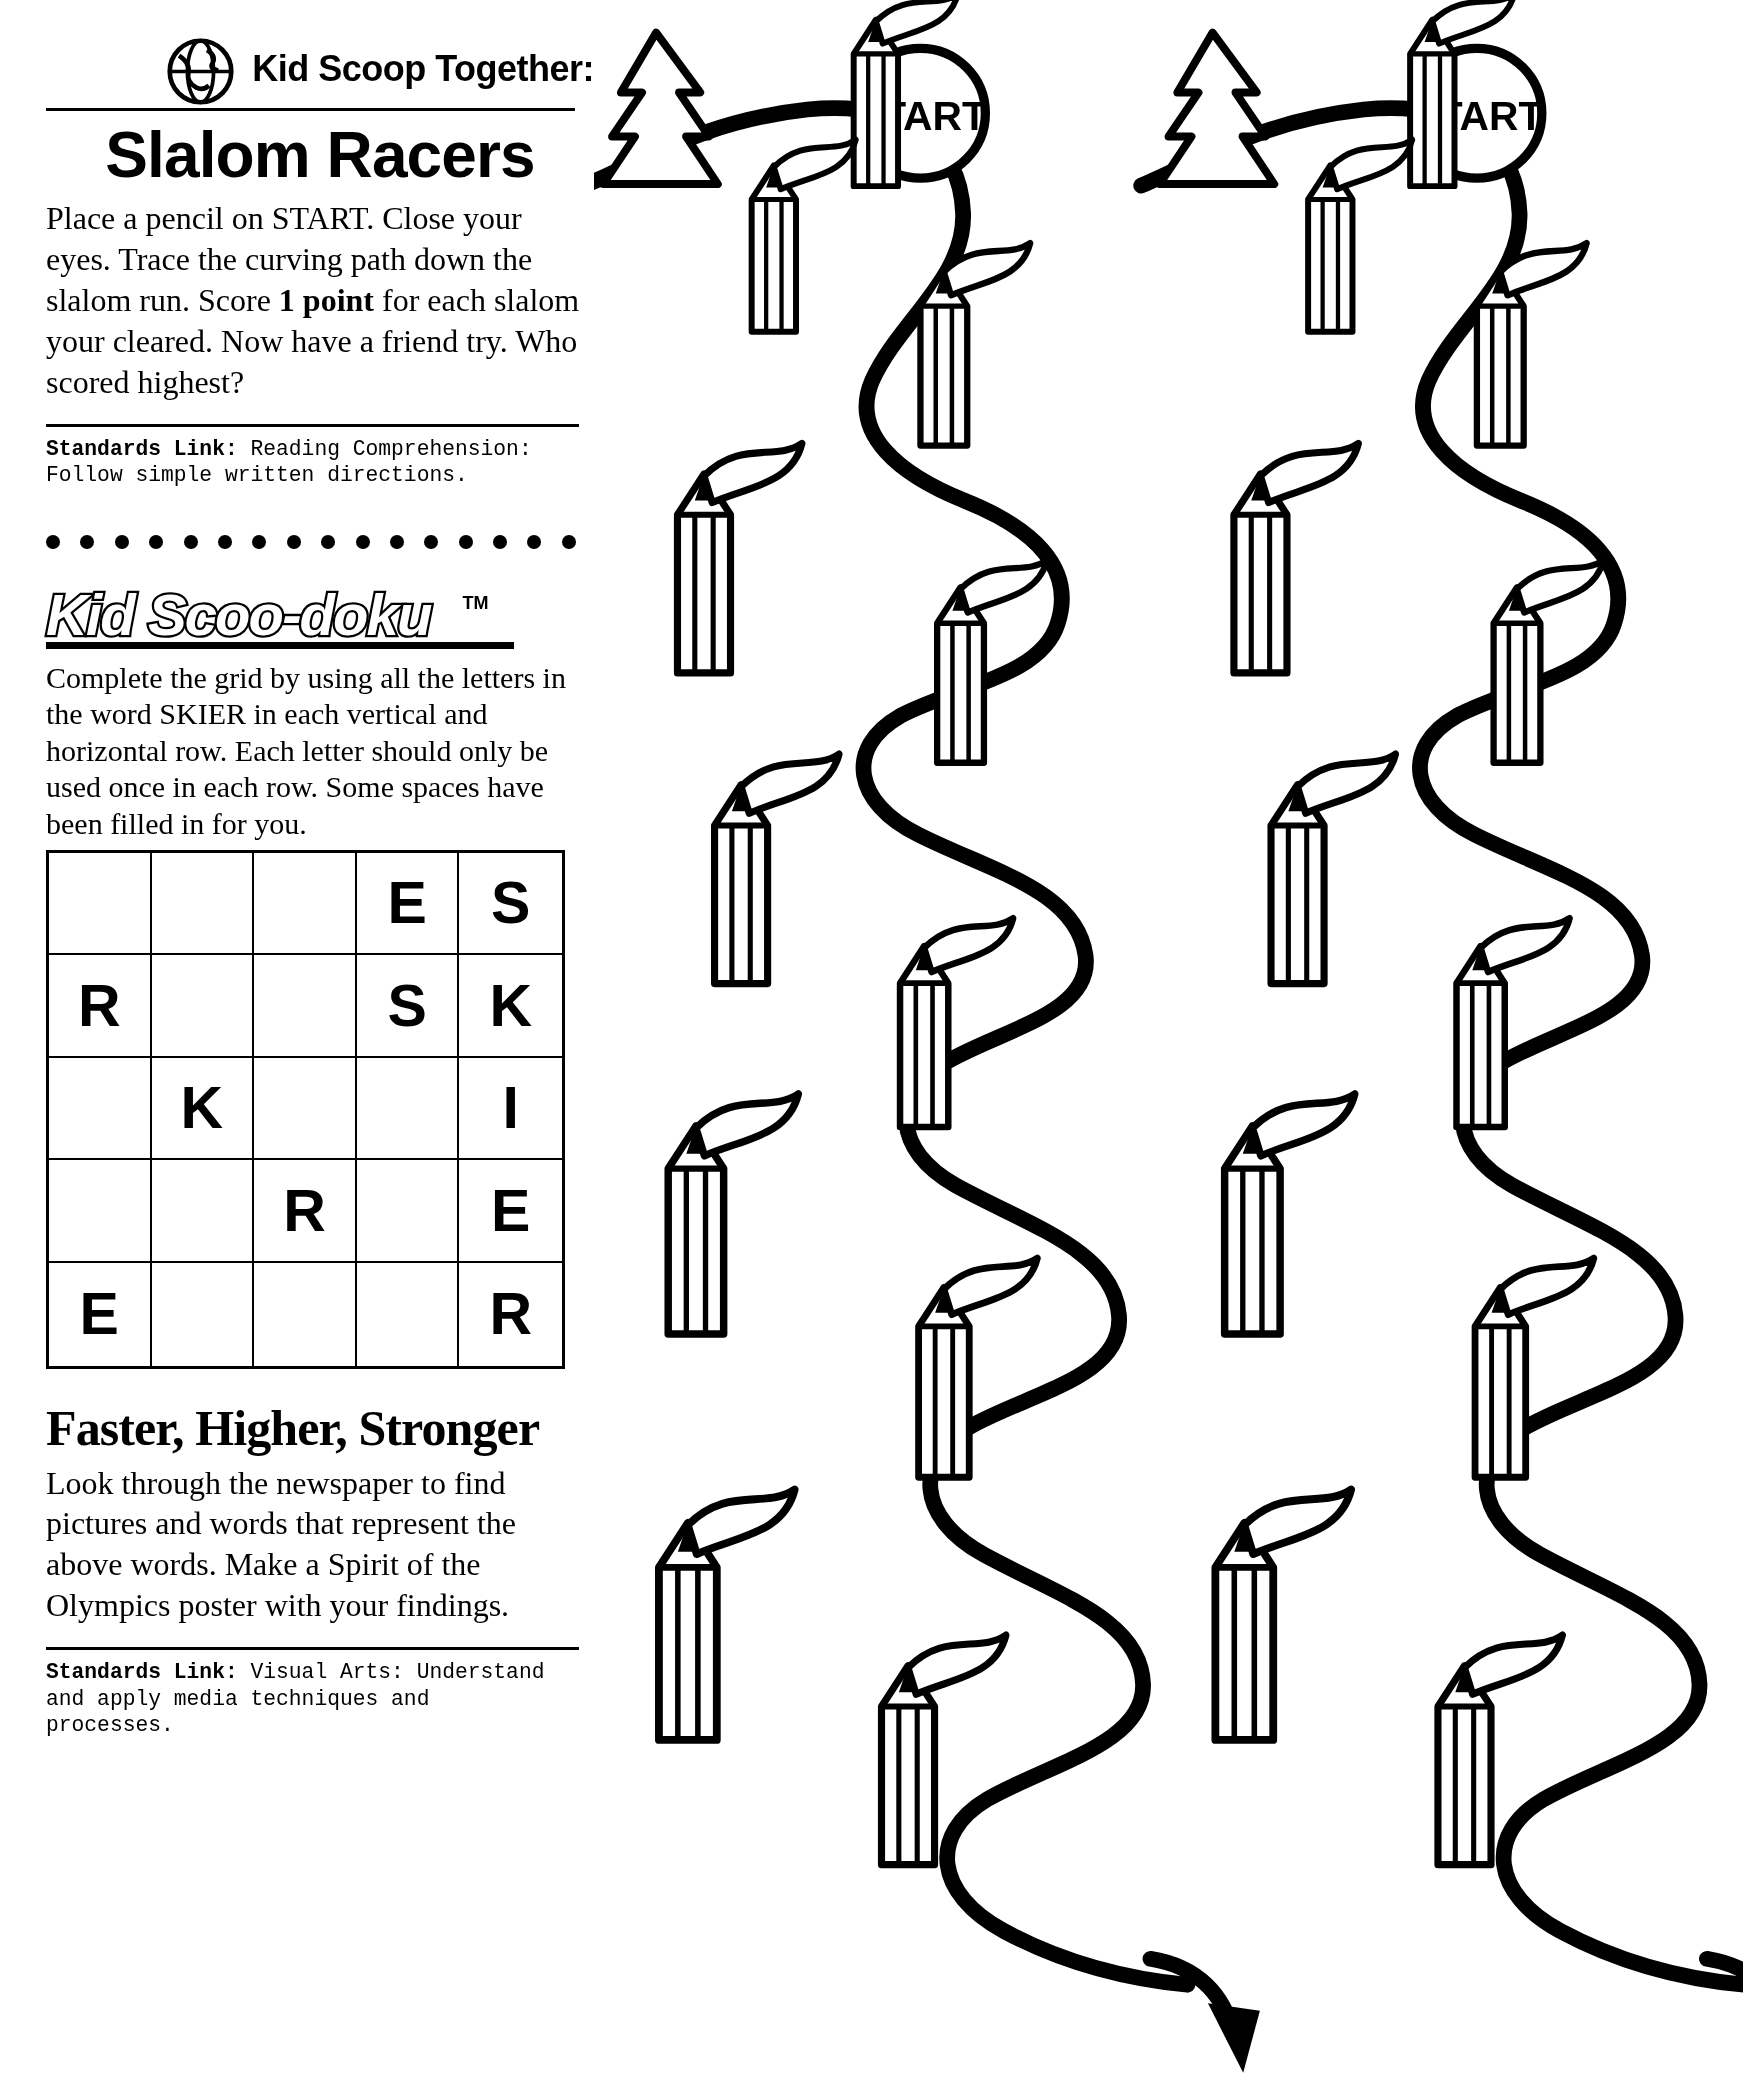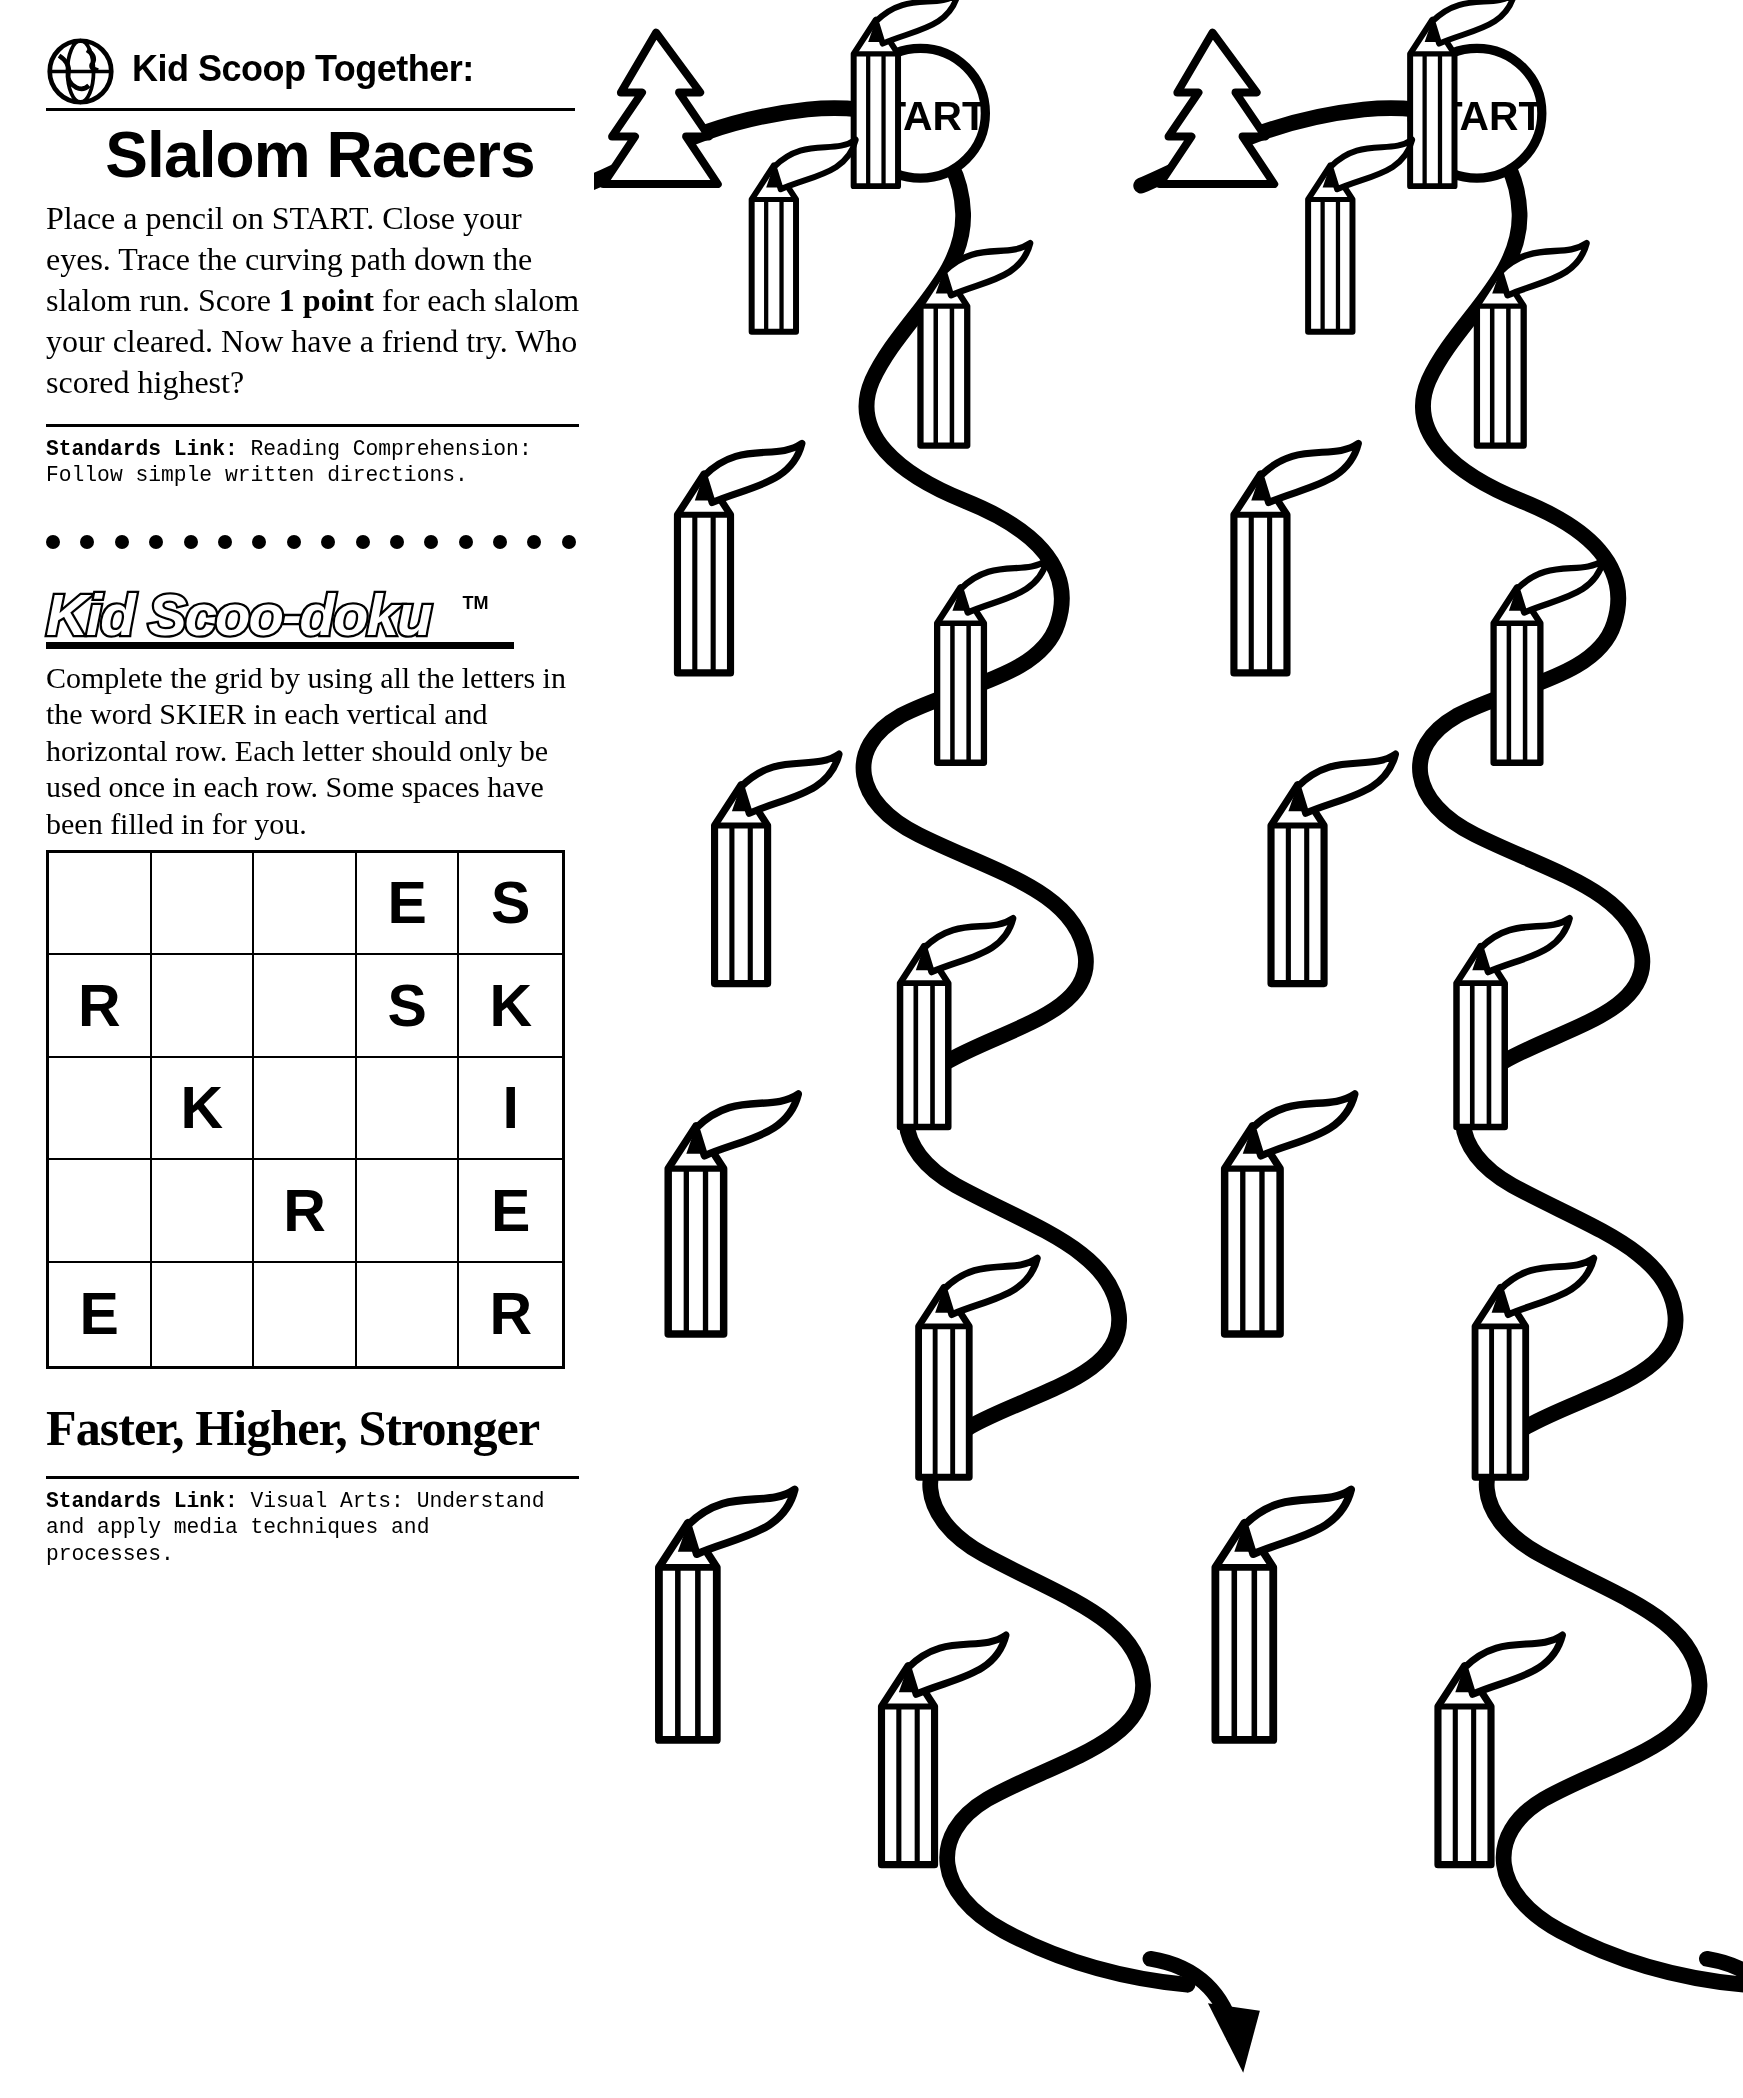--- a/index.html
+++ b/index.html
@@ -28,20 +28,21 @@
     width: 594px;
     padding: 37px 0 0 46px;
     box-sizing: border-box;
     position: relative;
   }
 
   .kst-header {
     display: flex;
     align-items: center;
     gap: 17px;
+    justify-content: flex-end;
   }
   .globe-icon {
     width: 69px;
     height: 69px;
     flex: 0 0 auto;
   }
   .kst-title {
     font-family: "Liberation Sans", sans-serif;
     font-weight: bold;
     font-size: 36px;
@@ -279,20 +280,21 @@
       <div class="cell">E</div>
 
       <div class="cell">E</div>
       <div class="cell"></div>
       <div class="cell"></div>
       <div class="cell"></div>
       <div class="cell">R</div>
     </div>
 
     <div class="fhs-title">Faster, Higher, Stronger</div>
+    <div class="fhs-body">Look through the newspaper to find pictures and words that represent the above words. Make a Spirit of the Olympics poster with your findings.</div>
 
     <div class="std-rule"></div>
     <div class="std-link">
       <b>Standards Link:</b><span> Visual Arts: Understand and apply media techniques and processes.</span>
     </div>
   </div>
 
   <div class="right-col">
     <svg class="slalom-svg" width="1150" height="2098" viewBox="0 0 1240 2262">
       <defs>

